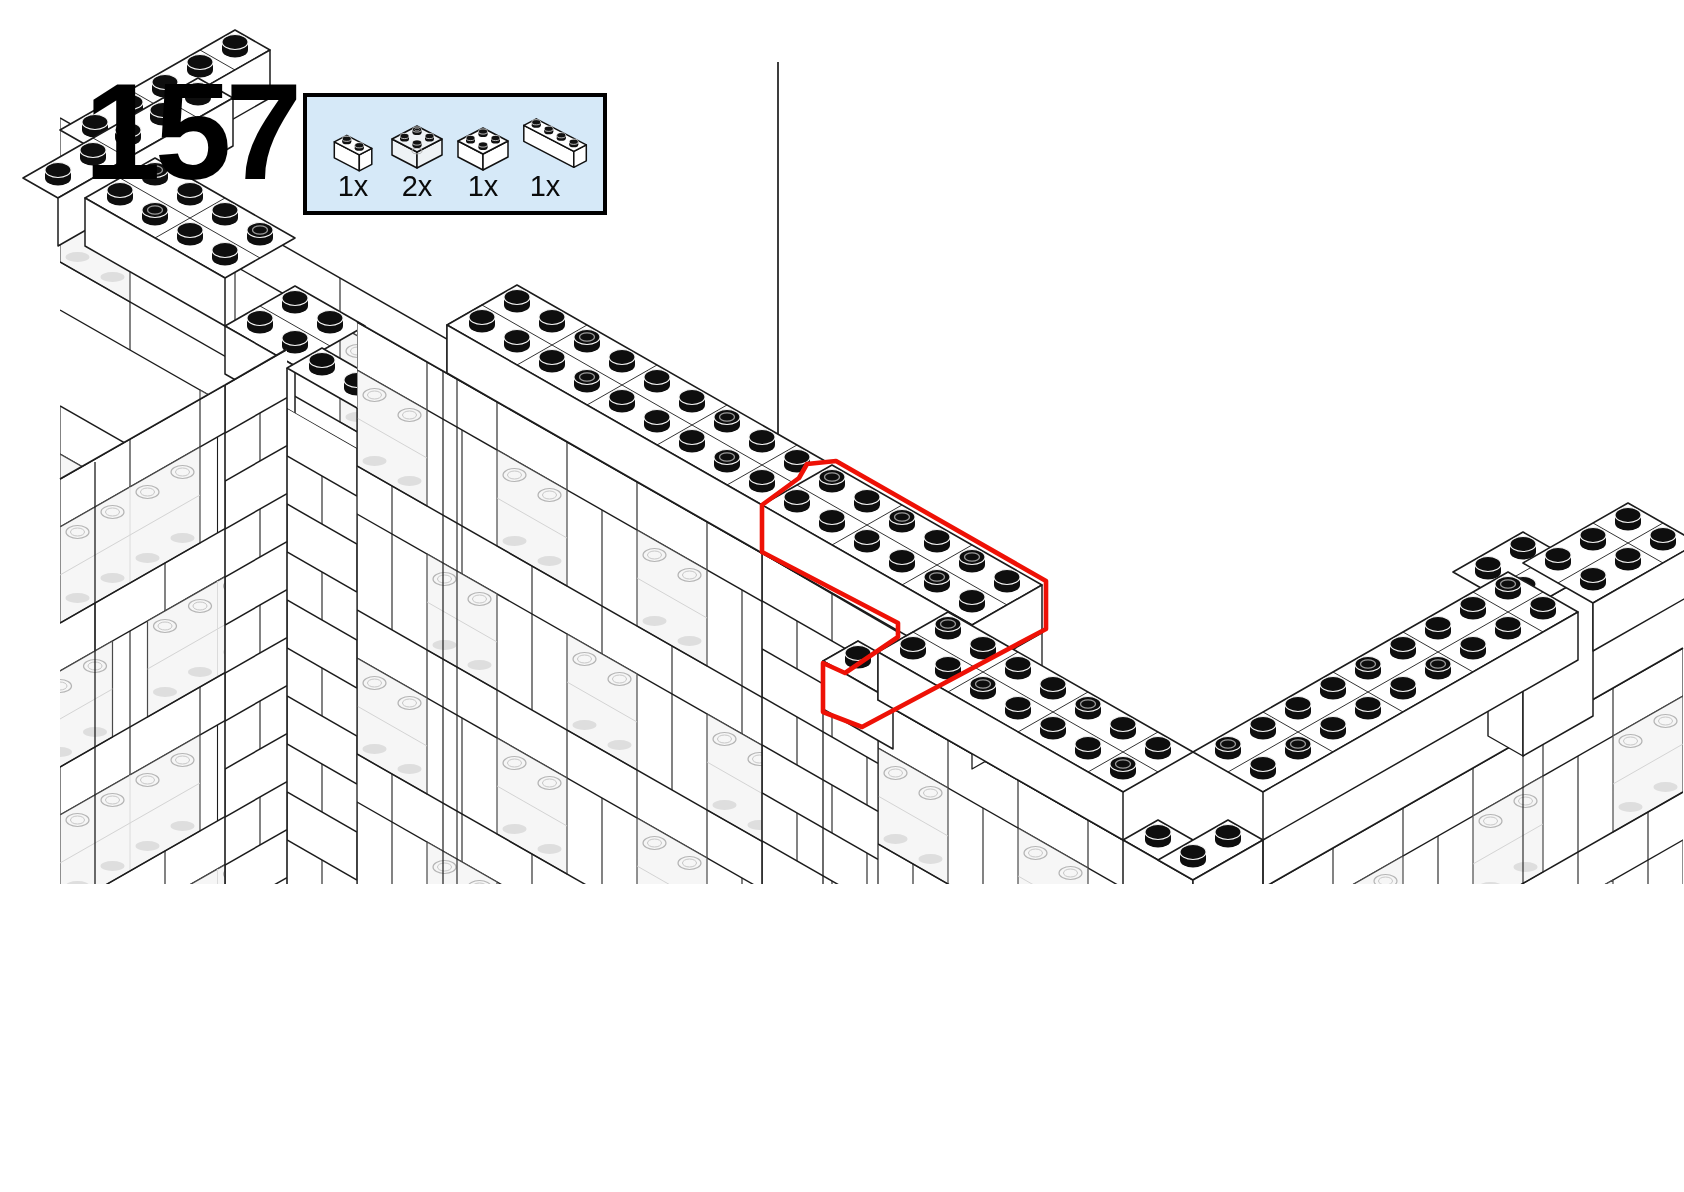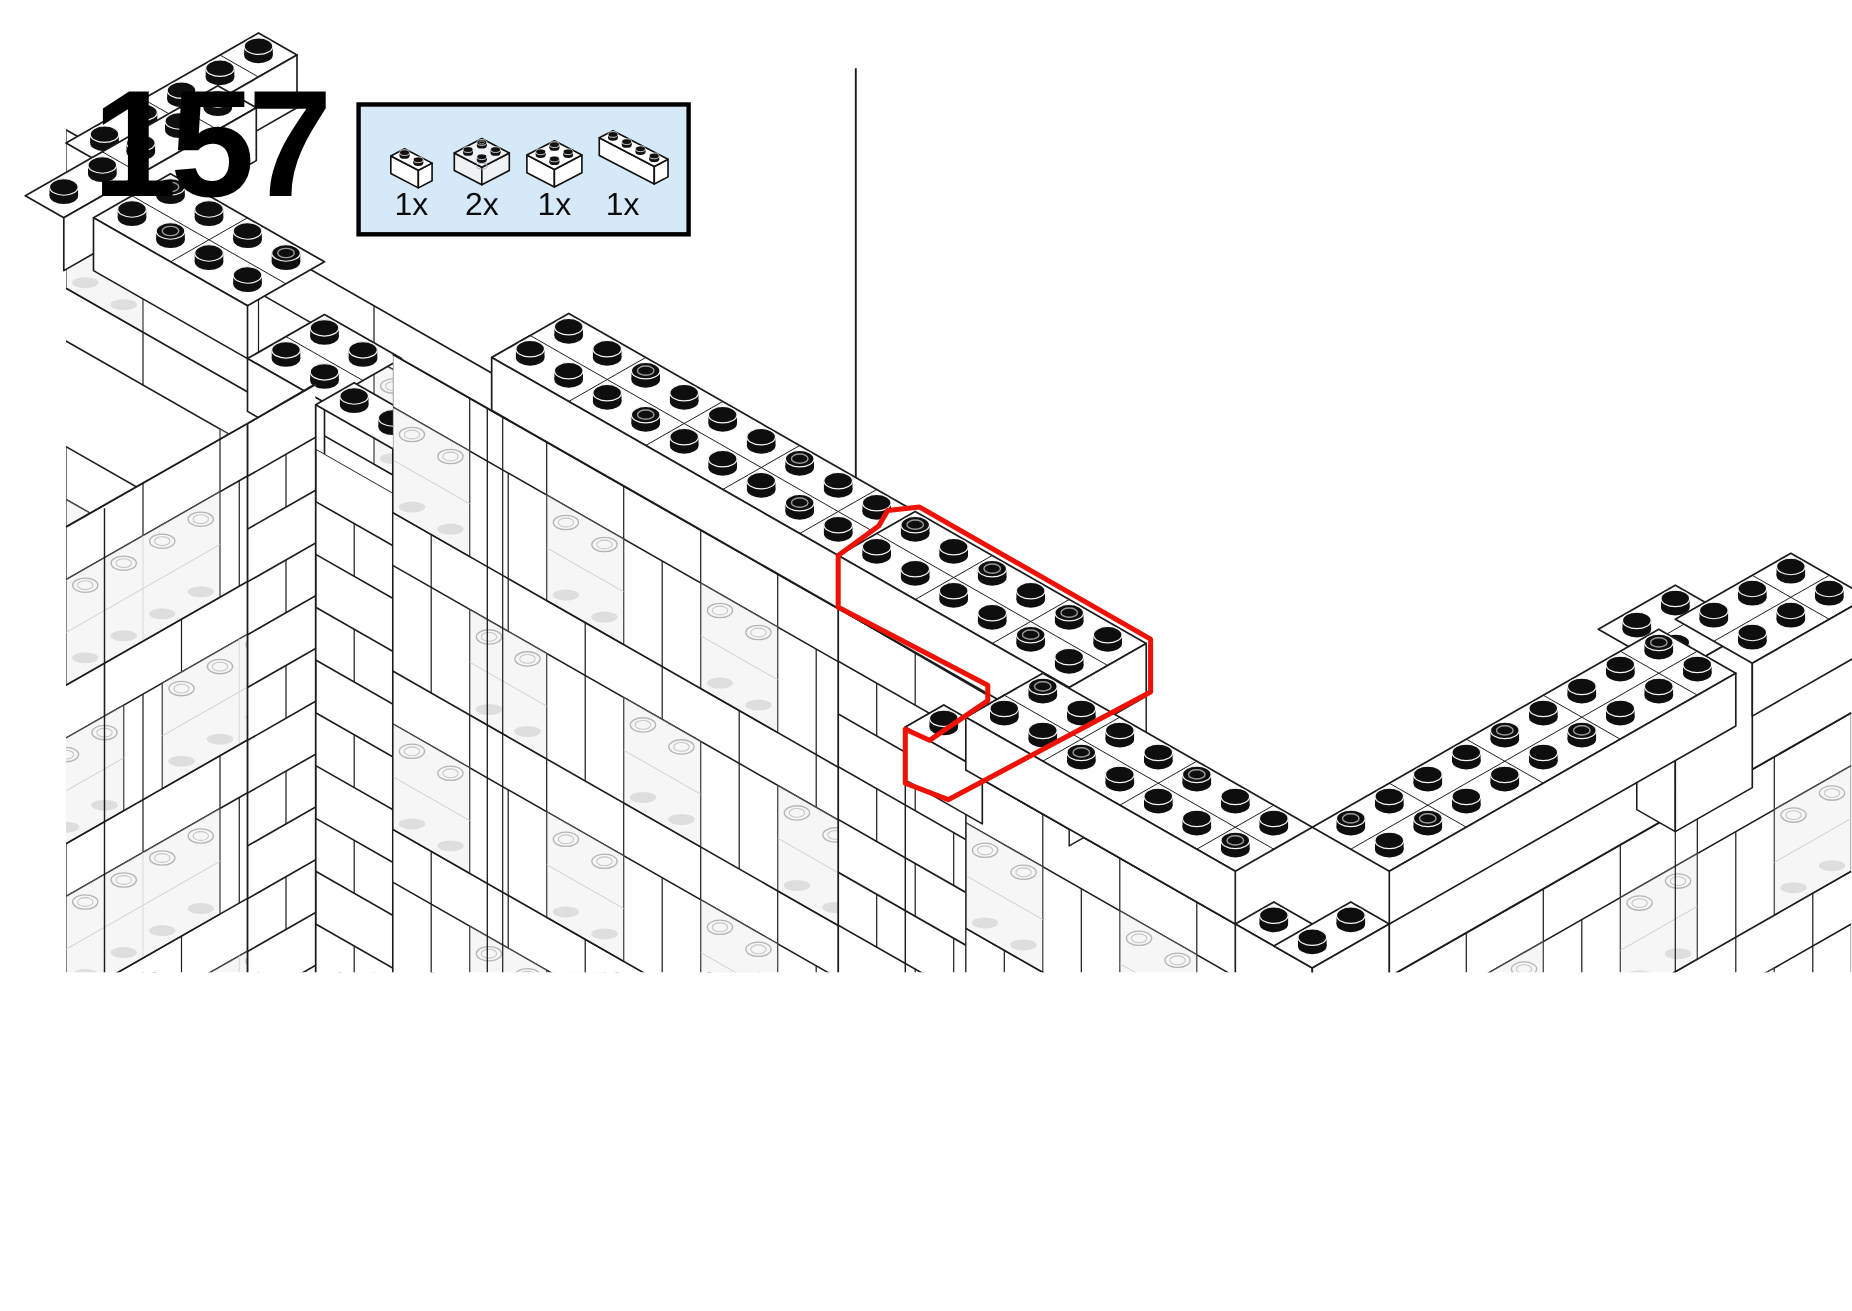--- a/index.html
+++ b/index.html
@@ -2,21 +2,21 @@
 <html><head>
 <meta charset="utf-8">
 <style>
   html,body{margin:0;padding:0;background:#fff;}
   .page{position:relative;width:1684px;height:884px;background:#ffffff;overflow:hidden;
         font-family:"Liberation Sans", sans-serif;}
   .page svg{position:absolute;left:0;top:0;}
   .step-number{position:absolute;left:84px;top:62px;font-size:138px;font-weight:bold;
         color:#000;letter-spacing:-6px;line-height:1;z-index:6;}
   .callout{position:absolute;left:303px;top:93px;width:304px;height:122px;box-sizing:border-box;
-        z-index:7;margin-left:21px;}
+        z-index:7;}
   .callout svg{position:absolute;left:0;top:0;}
   .part-label{position:absolute;bottom:8px;width:64px;text-align:center;font-size:29px;
         color:#0b0b0b;font-weight:normal;}
   .pl0{left:14px;} .pl1{left:78px;text-align:center;} .pl2{left:144px;} .pl3{left:206px;}
 </style>
 </head>
 <body>
 
 <div class="page">
   <svg id="scene" width="1684" height="1192" viewBox="0 0 1684 1192">

